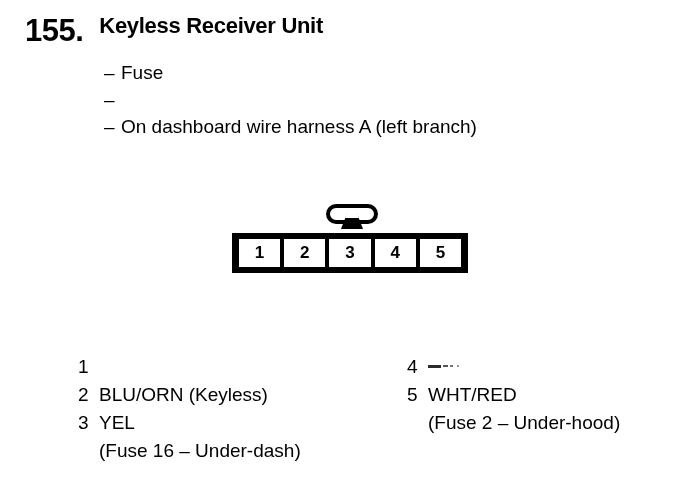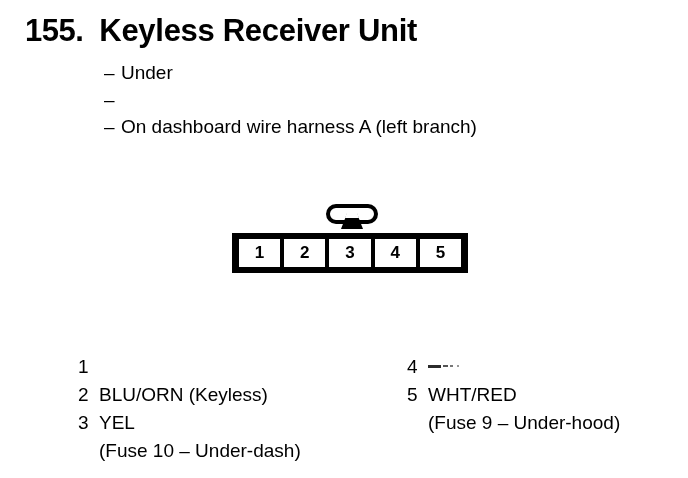--- a/index.html
+++ b/index.html
@@ -32,21 +32,21 @@
     display: flex;
     align-items: flex-start;
     white-space: nowrap;
   }
   .title-num {
     font-size: 31px;
     font-weight: bold;
     letter-spacing: -0.5px;
   }
   .title-text {
-    font-size: 31px;
+    font-size: 22px;
     font-weight: bold;
     margin-left: 16px;
     letter-spacing: -0.3px;
   }
 
   
   .bullets {
     position: absolute;
     left: 104px;
     top: 62px;
@@ -190,21 +190,21 @@
 <div class="page">
 
   <div class="title-row">
     <span class="title-num">155.</span>
     <span class="title-text">Keyless Receiver Unit</span>
   </div>
 
   <div class="bullets">
     <div class="bullet">
       <span class="bullet-dash">–</span>
-      <span class="bullet-label">Under</span>
+      <span class="bullet-label">Fuse</span>
     </div>
     <div class="bullet">
       <span class="bullet-dash">–</span>
     </div>
     <div class="bullet">
       <span class="bullet-dash">–</span>
       <span class="bullet-label">On dashboard wire harness A (left branch)</span>
     </div>
   </div>
 
@@ -230,32 +230,32 @@
         <span class="legend-num">1</span>
       </div>
       <div class="legend-row">
         <span class="legend-num">2</span>
         <span class="legend-desc">BLU/ORN (Keyless)</span>
       </div>
       <div class="legend-row">
         <span class="legend-num">3</span>
         <span class="legend-desc">YEL</span>
       </div>
-      <div class="legend-sub">(Fuse 10 – Under-dash)</div>
+      <div class="legend-sub">(Fuse 16 – Under-dash)</div>
     </div>
 
     <div class="legend-col right">
       <div class="legend-row">
         <span class="legend-num">4</span>
         <span class="legend-desc">
           <span class="faint-mark"><i></i><i></i><i></i><i></i></span>
         </span>
       </div>
       <div class="legend-row">
         <span class="legend-num">5</span>
         <span class="legend-desc">WHT/RED</span>
       </div>
-      <div class="legend-sub">(Fuse 9 – Under-hood)</div>
+      <div class="legend-sub">(Fuse 2 – Under-hood)</div>
     </div>
 
   </div>
 
 </div>
 
 </body></html>

